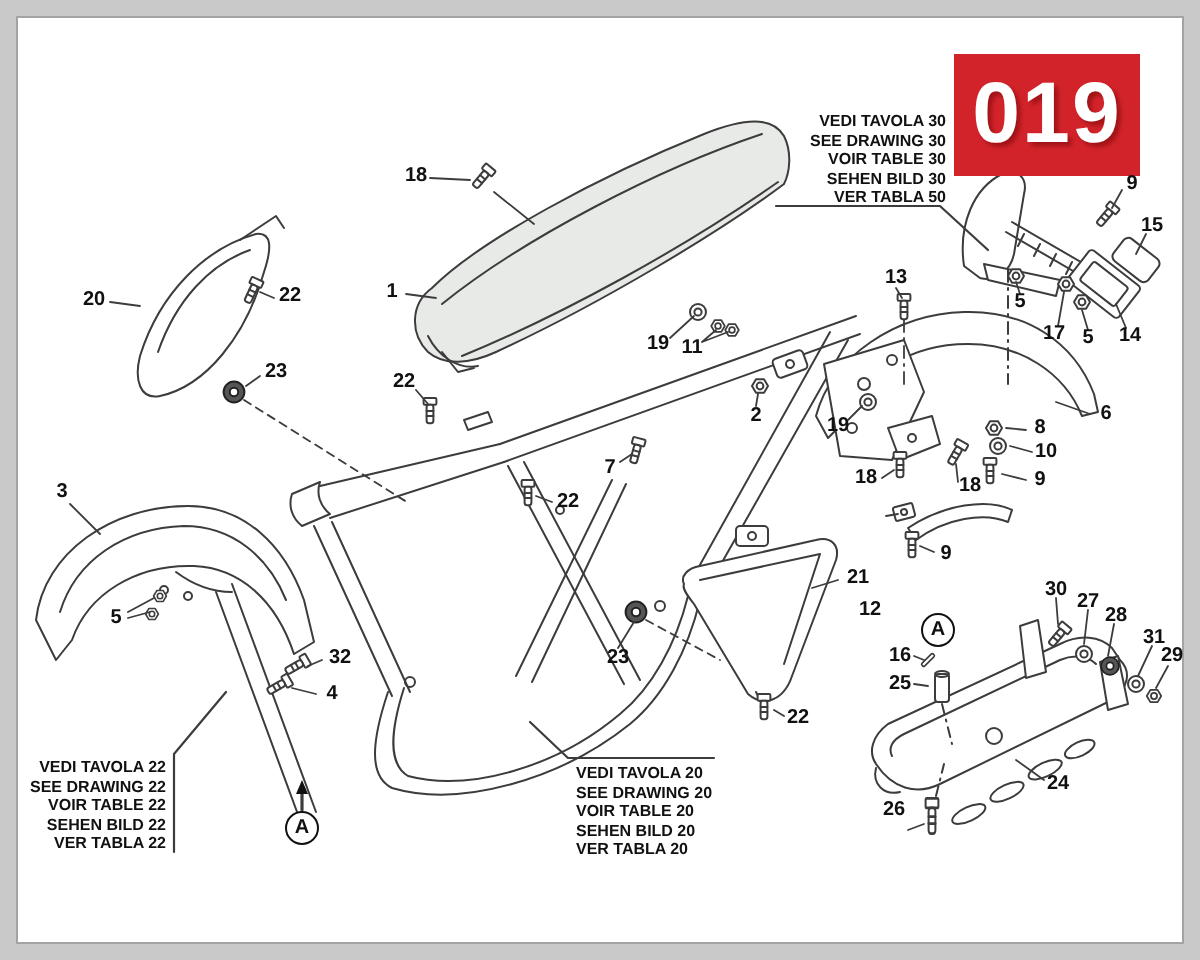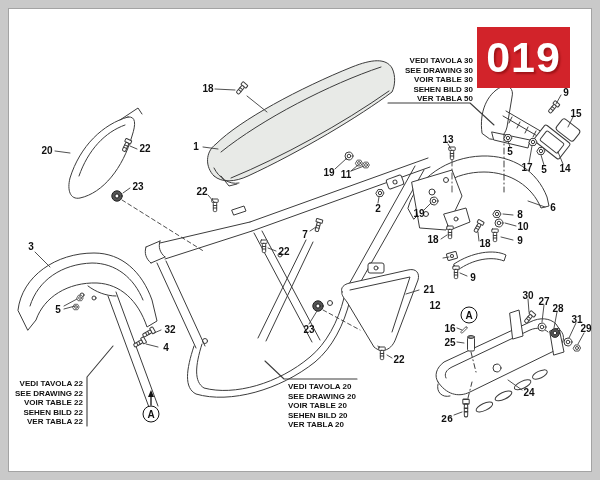--- a/index.html
+++ b/index.html
@@ -286,17 +286,17 @@
       <span class="part-label" style="left: 309px; top: 329px;">23</span>
       <span class="part-label" style="left: 399px; top: 359px;">22</span>
       <span class="part-label" style="left: 450px; top: 328px;">16</span>
       <span class="part-label" style="left: 450px; top: 342px;">25</span>
       <span class="part-label" style="left: 528px; top: 295px;">30</span>
       <span class="part-label" style="left: 544px; top: 301px;">27</span>
       <span class="part-label" style="left: 558px; top: 308px;">28</span>
       <span class="part-label" style="left: 577px; top: 319px;">31</span>
       <span class="part-label" style="left: 586px; top: 328px;">29</span>
       <span class="part-label" style="left: 529px; top: 392px;">24</span>
-      <span class="part-label" style="left: 447px; top: 419px; font-family: Liberation Mono, monospace;">26</span>
+      <span class="part-label" style="left: 447px; top: 405px;">26</span>
       <div class="view-marker" style="left: 151px; top: 414px;">A</div>
       <div class="view-marker" style="left: 469px; top: 315px;">A</div>
     </div>
 </div>
 
 </body></html>

